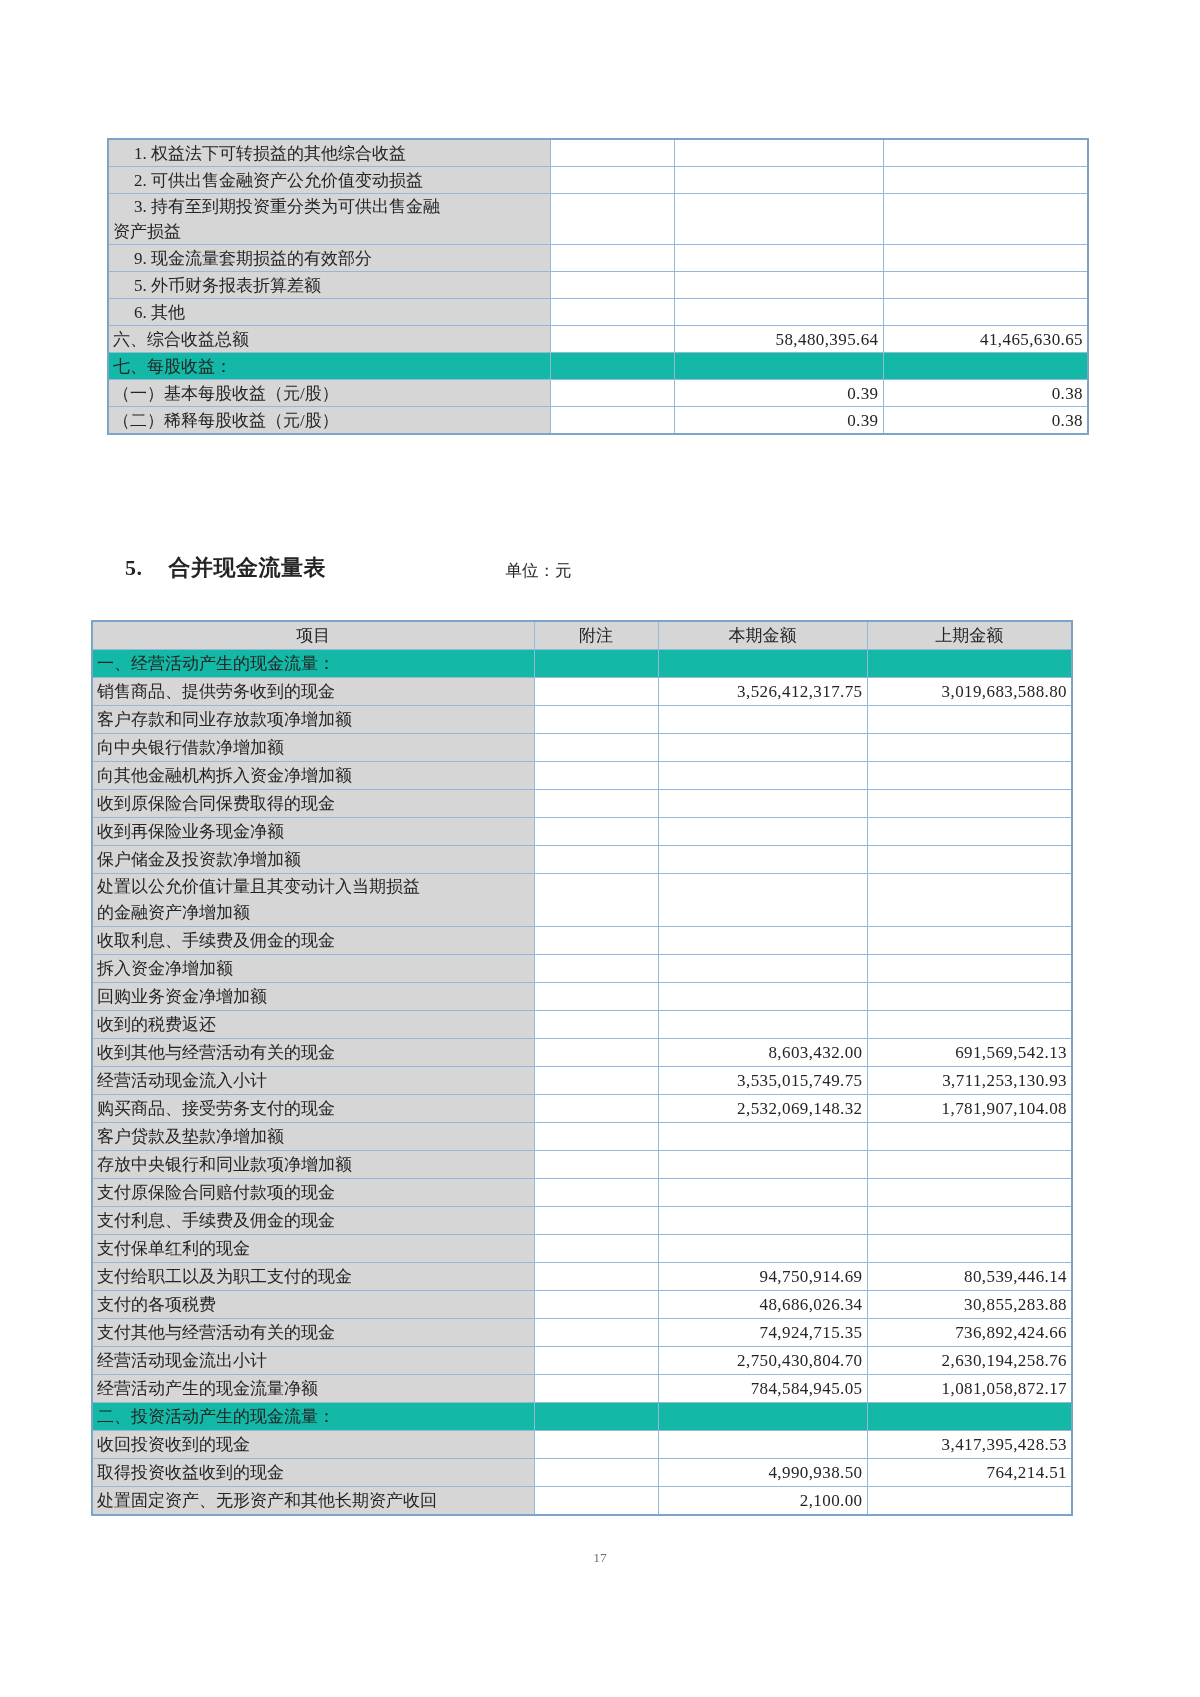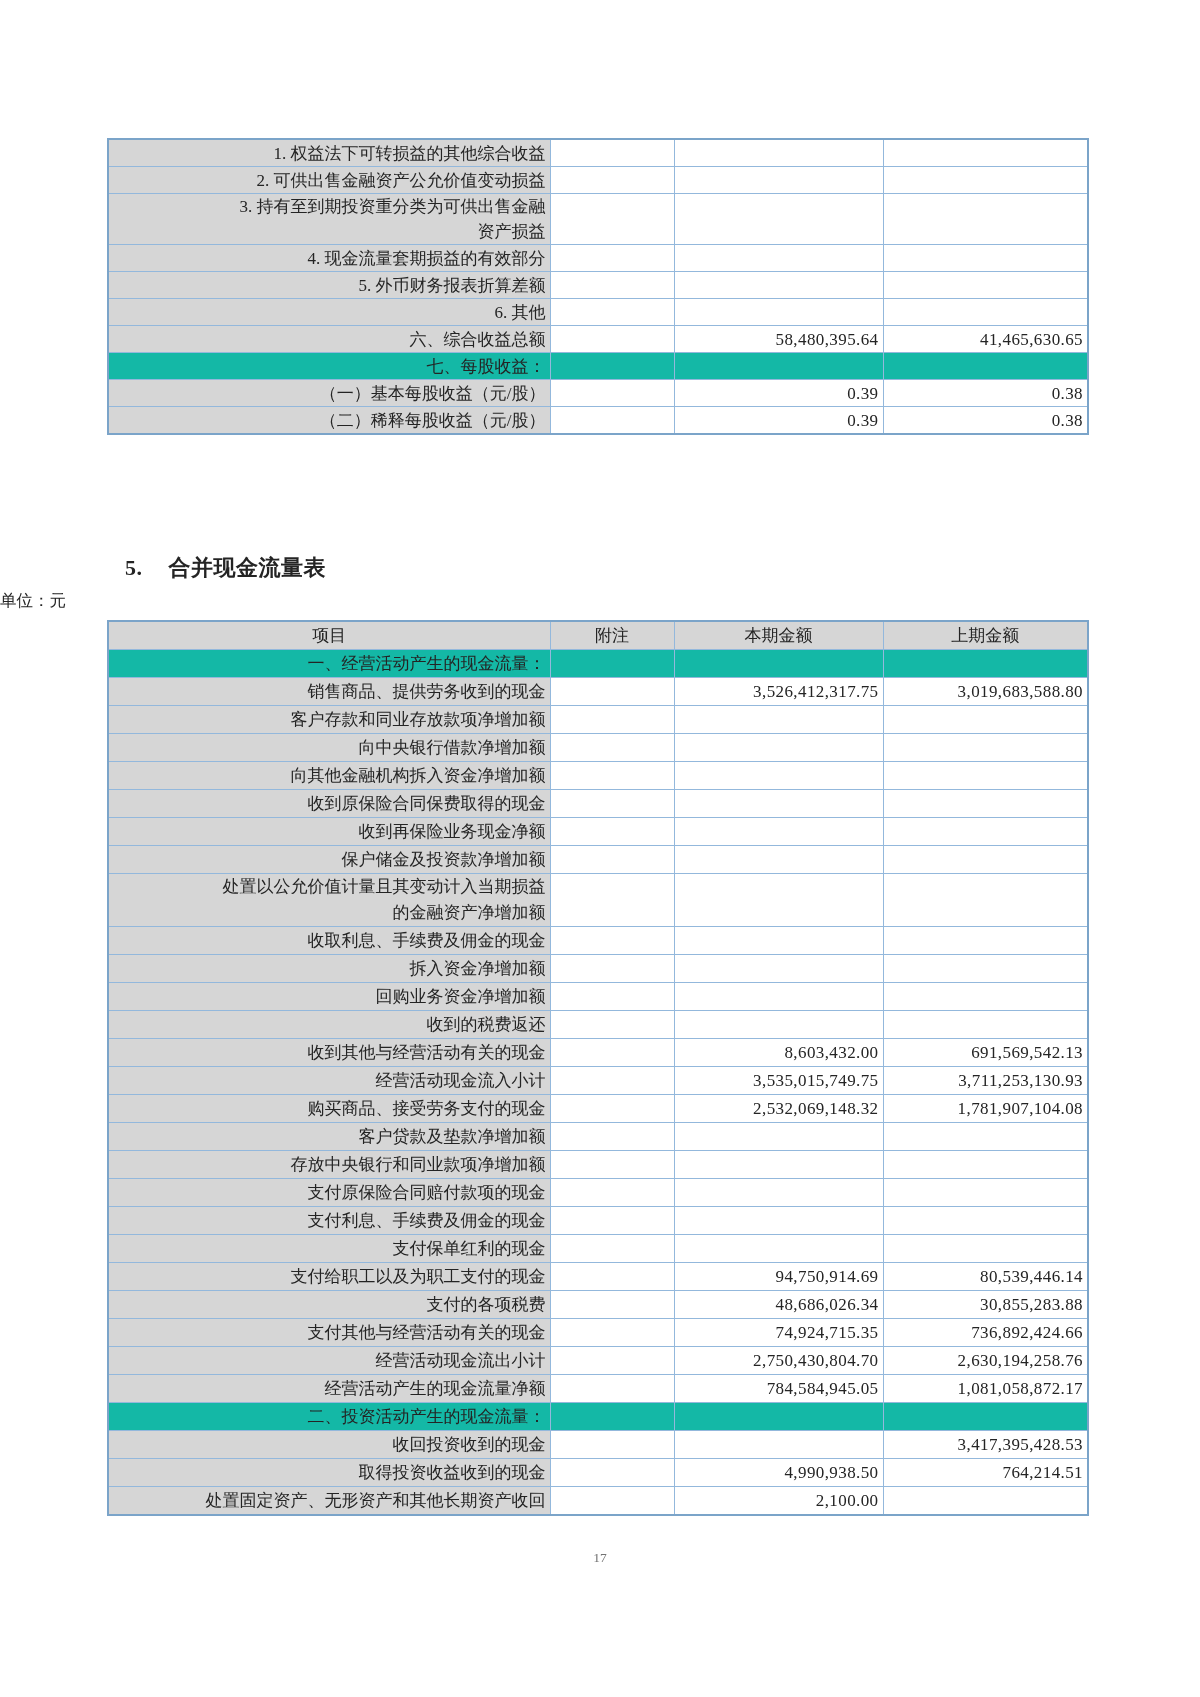--- a/index.html
+++ b/index.html
@@ -14,41 +14,41 @@
   }
   table.fin td,table.fin th{
     border:1px solid #93B8DC;
     font-size:17px;font-weight:normal;
     padding:0 4px;overflow:hidden;
     vertical-align:middle;
   }
   .t-top td{height:26px;line-height:25px;}
   .t-main td,.t-main th{height:27px;line-height:26px;}
   td.label{
-    background:#D6D6D6;text-align:right;padding-left:5px;padding-right:6px;
+    background:#D6D6D6;text-align:left;padding-left:5px;padding-right:6px;
     white-space:pre-line;
   }
   td.num{background:#ffffff;text-align:right;padding-right:8px;letter-spacing:0.4px;}
   td.note{background:#ffffff;}
   tr.section-row td{background:#14b8a6;}
   .bold{font-weight:bold;}
   td.indent{text-indent:21px;}
   td.center{padding-left:4px;}
   .t-main th{background:#D6D6D6;text-align:center;font-weight:bold;}
   .top-table-wrap{position:absolute;top:138px;left:107px;}
   .section-heading{
     position:absolute;top:556px;left:125px;
     font-size:22px;font-weight:bold;line-height:24px;letter-spacing:0.5px;
   }
   .section-heading .sec-num{display:inline-block;margin-right:26px;}
   .unit-label{
-    position:absolute;top:590px;left:0;width:1077px;
-    text-align:left;font-size:16.5px;line-height:22px;
-  }
-  .main-table-wrap{position:absolute;top:620px;left:107px;}
+    position:absolute;top:560px;left:0;width:1077px;
+    text-align:center;font-size:16.5px;line-height:22px;
+  }
+  .main-table-wrap{position:absolute;top:620px;left:91px;}
   .page-number{
     position:absolute;top:1550px;left:0;width:1200px;
     text-align:center;font-size:13.5px;color:#737373;
   }
 </style>
 </head>
 <body>
 
 <div class="page">
 
@@ -74,21 +74,21 @@
             <td class="num"></td>
           </tr>
           <tr>
             <td class="label indent">3. 持有至到期投资重分类为可供出售金融
 资产损益</td>
             <td class="note"></td>
             <td class="num"></td>
             <td class="num"></td>
           </tr>
           <tr>
-            <td class="label indent">4. 现金流量套期损益的有效部分</td>
+            <td class="label indent">9. 现金流量套期损益的有效部分</td>
             <td class="note"></td>
             <td class="num"></td>
             <td class="num"></td>
           </tr>
           <tr>
             <td class="label indent">5. 外币财务报表折算差额</td>
             <td class="note"></td>
             <td class="num"></td>
             <td class="num"></td>
           </tr>

